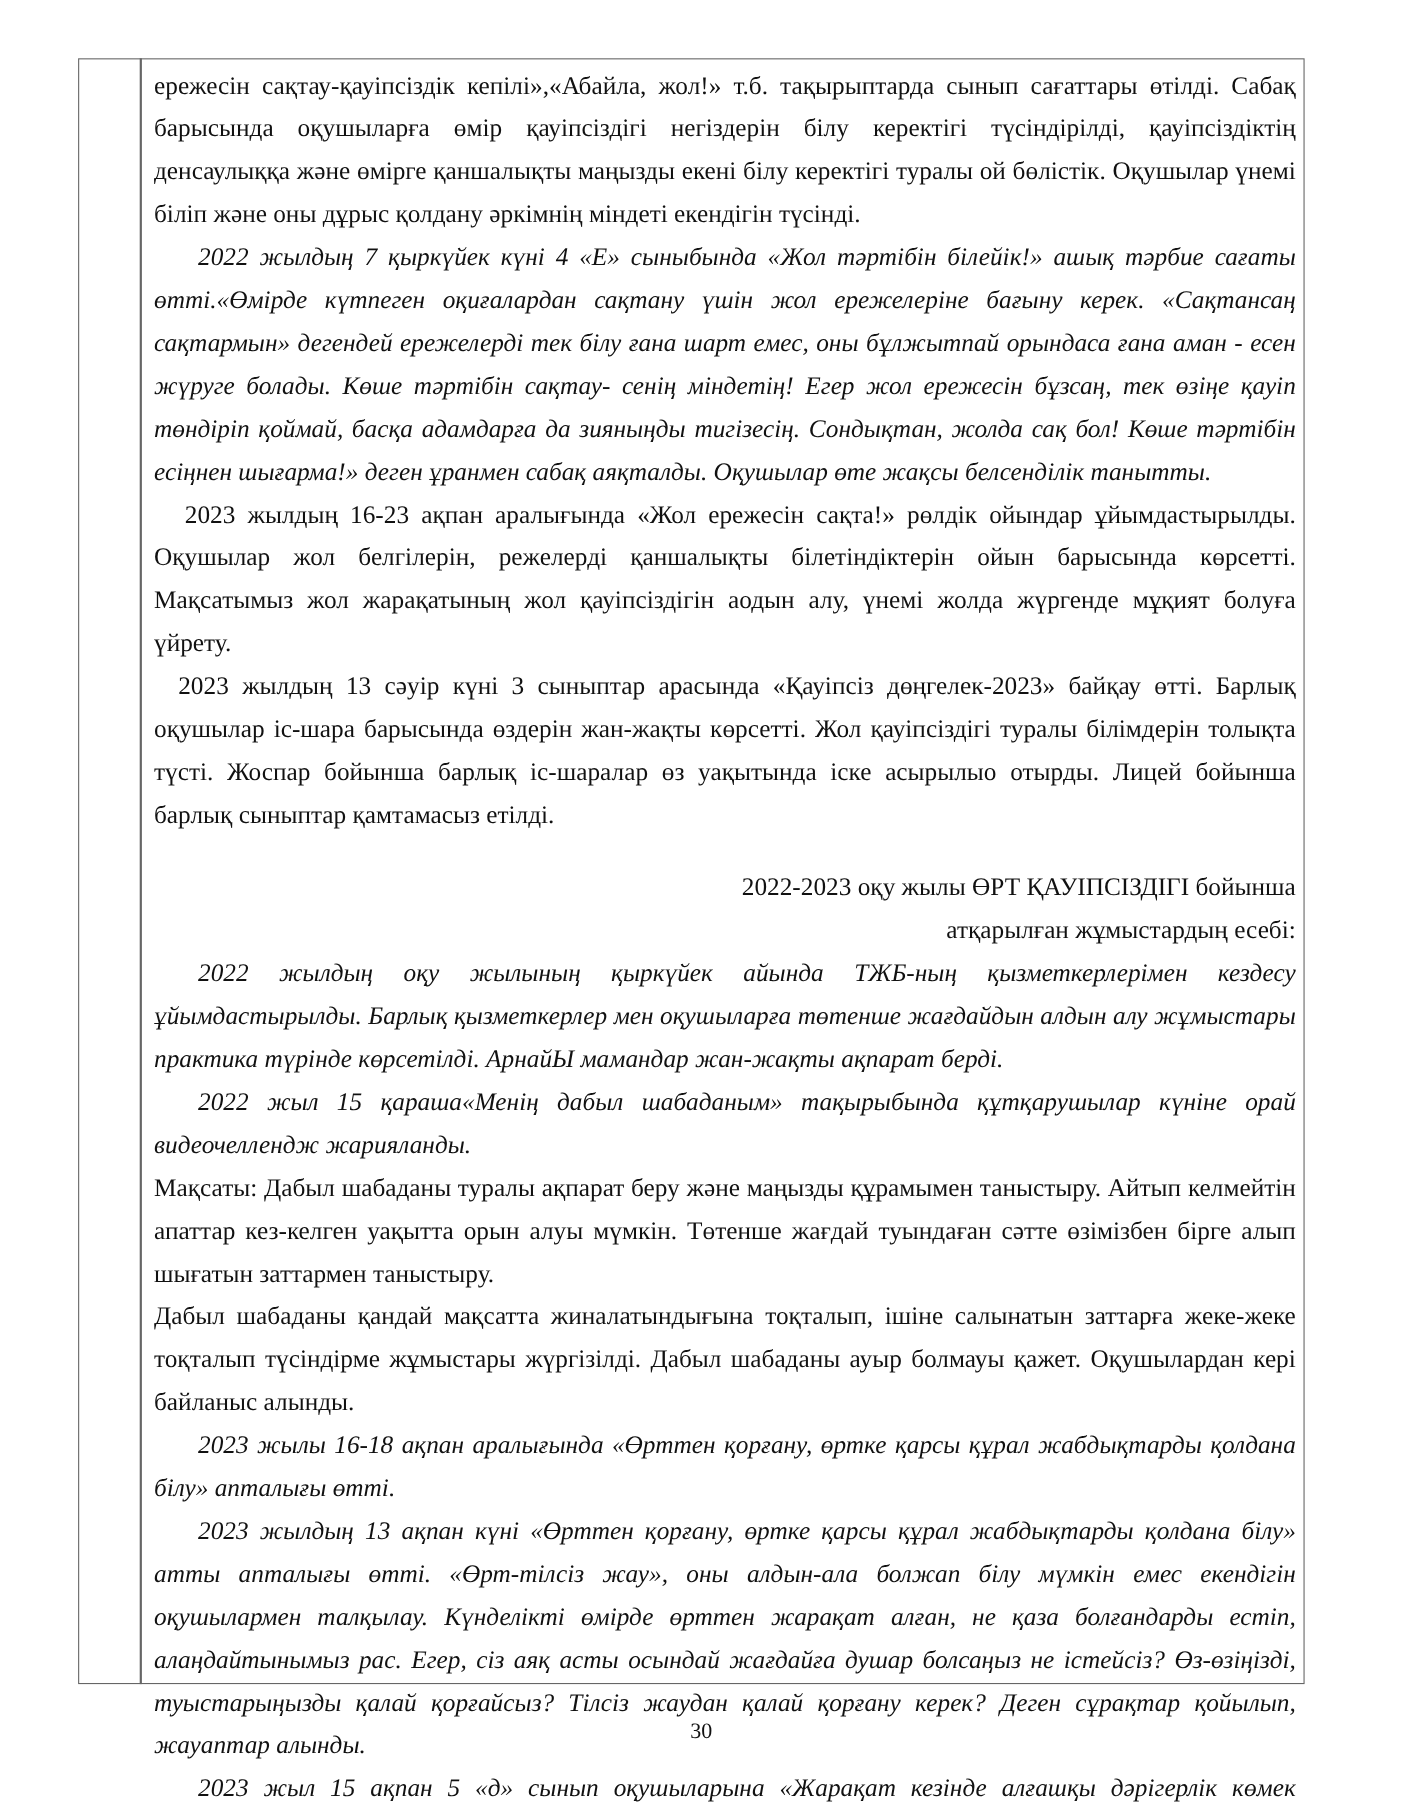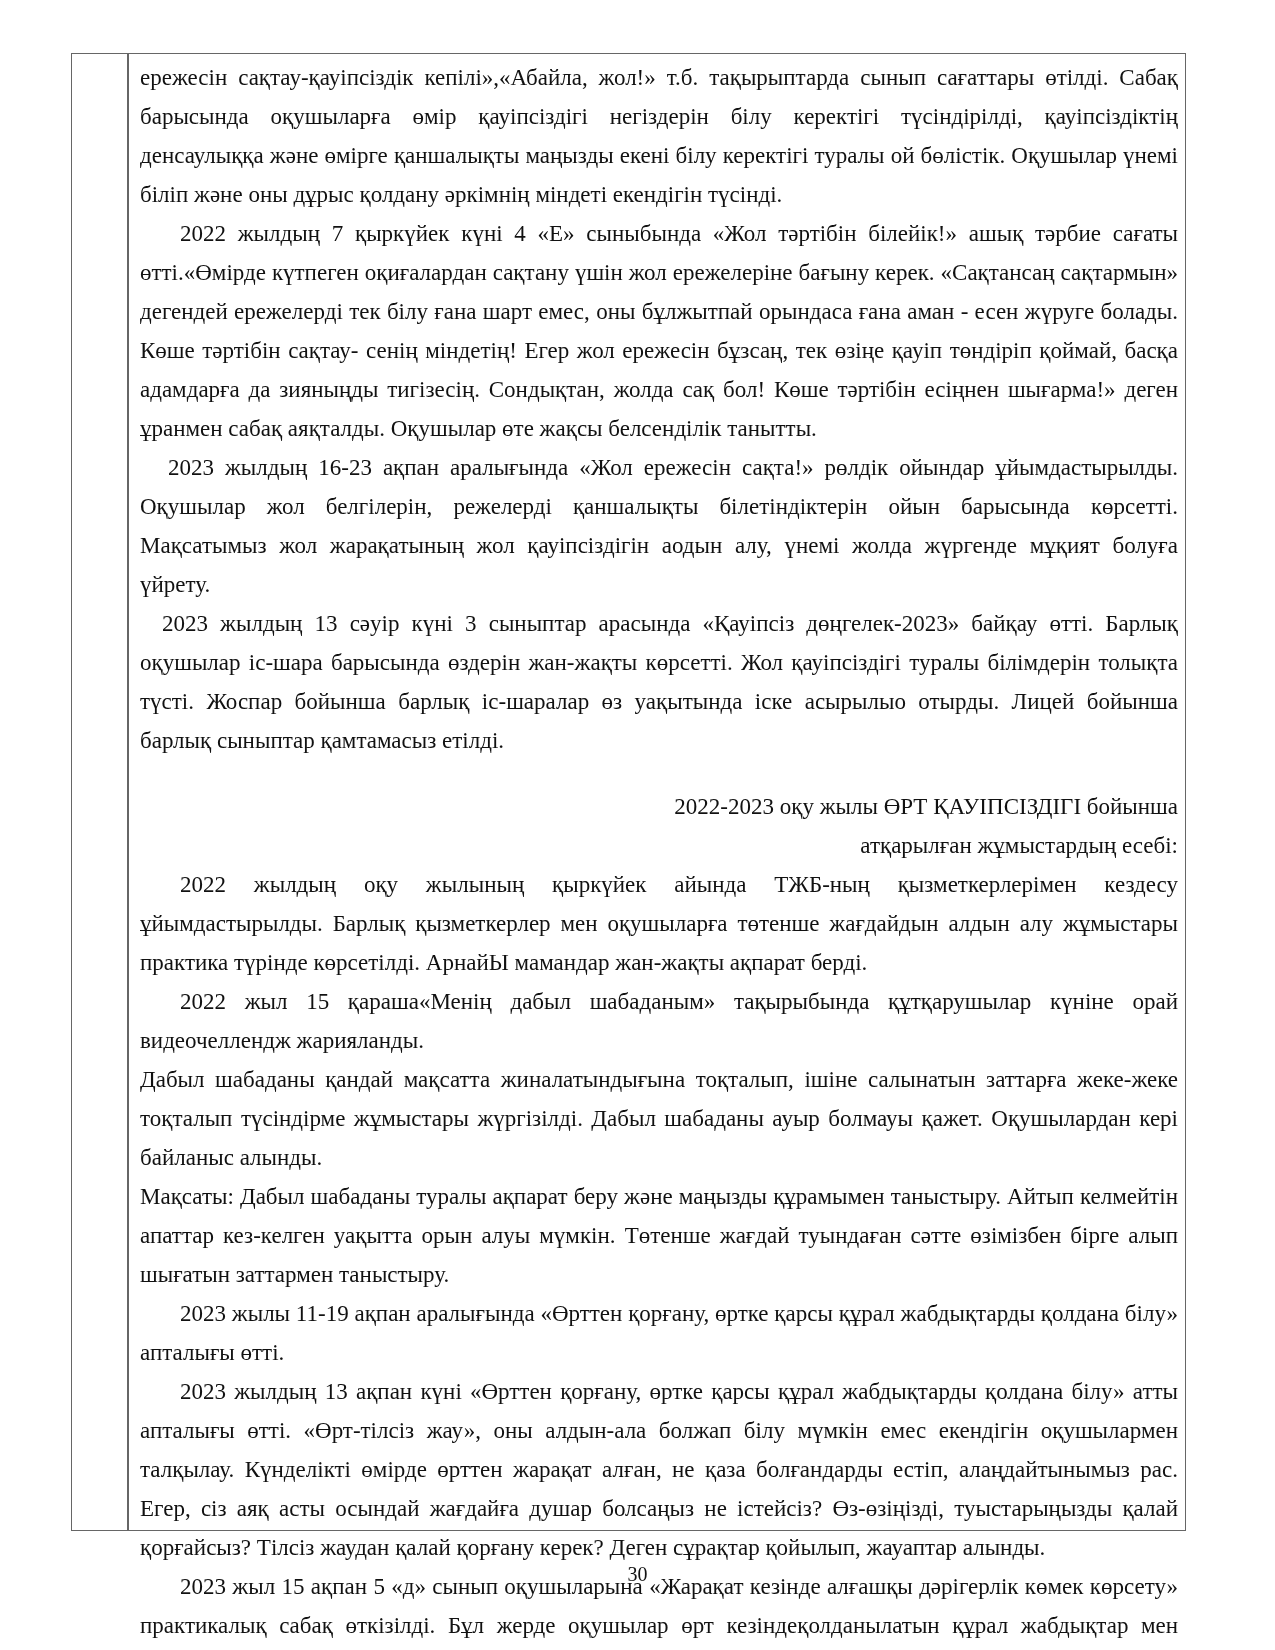--- a/index.html
+++ b/index.html
@@ -5,21 +5,21 @@
   html, body { margin: 0; padding: 0; background: #ffffff; }
   body { width: 1275px; height: 1650px; position: relative; overflow: hidden;
          font-family: "Liberation Serif", "DejaVu Serif", serif; color: #111; }
   .page-table { position: absolute; left: 71px; top: 53px; width: 1115px; height: 1478px;
                 border: 1.5px solid #666; border-collapse: collapse; box-sizing: border-box; }
   .col-narrow { position: absolute; left: 71px; top: 53px; width: 58px; height: 1478px;
                 border-right: 2px solid #666; box-sizing: border-box; }
   .content { position: absolute; left: 140px; top: 58px; width: 1038px;
              font-size: 23px; line-height: 39px; text-align: justify; }
   .content p { margin: 0; }
-  .indent1 { text-indent: 40px; }
+  .indent1 { text-indent: 40px; font-style: italic; }
   .indent2 { text-indent: 28px; }
   .indent3 { text-indent: 22px; }
   .indent0 { text-indent: 0; }
   .spacer { height: 27px; }
   .heading { text-align: right; text-indent: 0; }
   .page-number { position: absolute; top: 1563px; left: 0; width: 1275px; text-align: center;
                  font-size: 20px; }
 </style>
 </head>
 <body>
@@ -33,21 +33,21 @@
   <p class="indent2">2023 жылдың 16-23 ақпан аралығында «Жол ережесін сақта!» рөлдік ойындар ұйымдастырылды. Оқушылар жол белгілерін, режелерді қаншалықты білетіндіктерін ойын барысында көрсетті. Мақсатымыз жол жарақатының жол қауіпсіздігін аодын алу, үнемі жолда жүргенде мұқият болуға үйрету.</p>
   <p class="indent3">2023 жылдың 13 сәуір күні 3 сыныптар арасында «Қауіпсіз дөңгелек-2023» байқау өтті. Барлық оқушылар іс-шара барысында өздерін жан-жақты көрсетті. Жол қауіпсіздігі туралы білімдерін толықта түсті. Жоспар бойынша барлық іс-шаралар өз уақытында іске асырылыо отырды. Лицей бойынша барлық сыныптар қамтамасыз етілді.</p>
 
   <div class="spacer"></div>
 
   <p class="heading">2022-2023 оқу жылы  ӨРТ ҚАУІПСІЗДІГІ бойынша</p>
   <p class="heading">атқарылған жұмыстардың есебі:</p>
 
   <p class="indent1">2022 жылдың оқу жылының қыркүйек айында ТЖБ-ның қызметкерлерімен кездесу ұйымдастырылды. Барлық қызметкерлер мен оқушыларға төтенше жағдайдын алдын алу жұмыстары практика түрінде көрсетілді. АрнайЫ мамандар жан-жақты ақпарат берді.</p>
   <p class="indent1">2022 жыл 15 қараша«Менің дабыл шабаданым» тақырыбында құтқарушылар күніне орай видеочеллендж жарияланды.</p>
+  <p class="indent0">Мақсаты: Дабыл шабаданы туралы ақпарат беру және маңызды құрамымен таныстыру. Айтып келмейтін апаттар кез-келген уақытта орын алуы мүмкін. Төтенше жағдай туындаған сәтте өзімізбен бірге алып шығатын заттармен таныстыру.</p>
   <p class="indent0">Дабыл шабаданы қандай мақсатта жиналатындығына тоқталып, ішіне салынатын заттарға жеке-жеке тоқталып түсіндірме жұмыстары жүргізілді. Дабыл шабаданы ауыр болмауы қажет. Оқушылардан кері байланыс алынды.</p>
-  <p class="indent0">Мақсаты: Дабыл шабаданы туралы ақпарат беру және маңызды құрамымен таныстыру. Айтып келмейтін апаттар кез-келген уақытта орын алуы мүмкін. Төтенше жағдай туындаған сәтте өзімізбен бірге алып шығатын заттармен таныстыру.</p>
-  <p class="indent1">2023 жылы 11-19 ақпан  аралығында «Өрттен қорғану, өртке қарсы құрал жабдықтарды қолдана білу» апталығы өтті.</p>
+  <p class="indent1">2023 жылы 16-18 ақпан  аралығында «Өрттен қорғану, өртке қарсы құрал жабдықтарды қолдана білу» апталығы өтті.</p>
   <p class="indent1">2023 жылдың 13 ақпан күні «Өрттен қорғану, өртке қарсы құрал жабдықтарды қолдана білу» атты апталығы өтті. «Өрт-тілсіз жау», оны алдын-ала болжап білу мүмкін емес екендігін оқушылармен талқылау. Күнделікті өмірде өрттен жарақат алған, не қаза болғандарды естіп, алаңдайтынымыз рас. Егер, сіз аяқ асты осындай жағдайға душар болсаңыз не істейсіз? Өз-өзіңізді, туыстарыңызды қалай қорғайсыз? Тілсіз жаудан қалай қорғану керек? Деген сұрақтар қойылып, жауаптар алынды.</p>
   <p class="indent1">2023 жыл 15 ақпан 5 «д» сынып оқушыларына «Жарақат кезінде алғашқы дәрігерлік көмек көрсету» практикалық сабақ өткізілді. Бұл жерде оқушылар өрт кезіндеқолданылатын құрал жабдықтар мен танысып, оны дұрыс пайдалану керек екендігін ұғынды. Барынша сақтық шараларын ескеріп, өртті болдырмау жолдарымен танысты.</p>
   <p class="indent0">2023 жыл  16 ақпан бастауыш сынып оқушыларына «Өрттерді сөндіру әдістері мен тәсілдері»</p>
 </div>
 
 <div class="page-number">30</div>
 
 </body></html>

